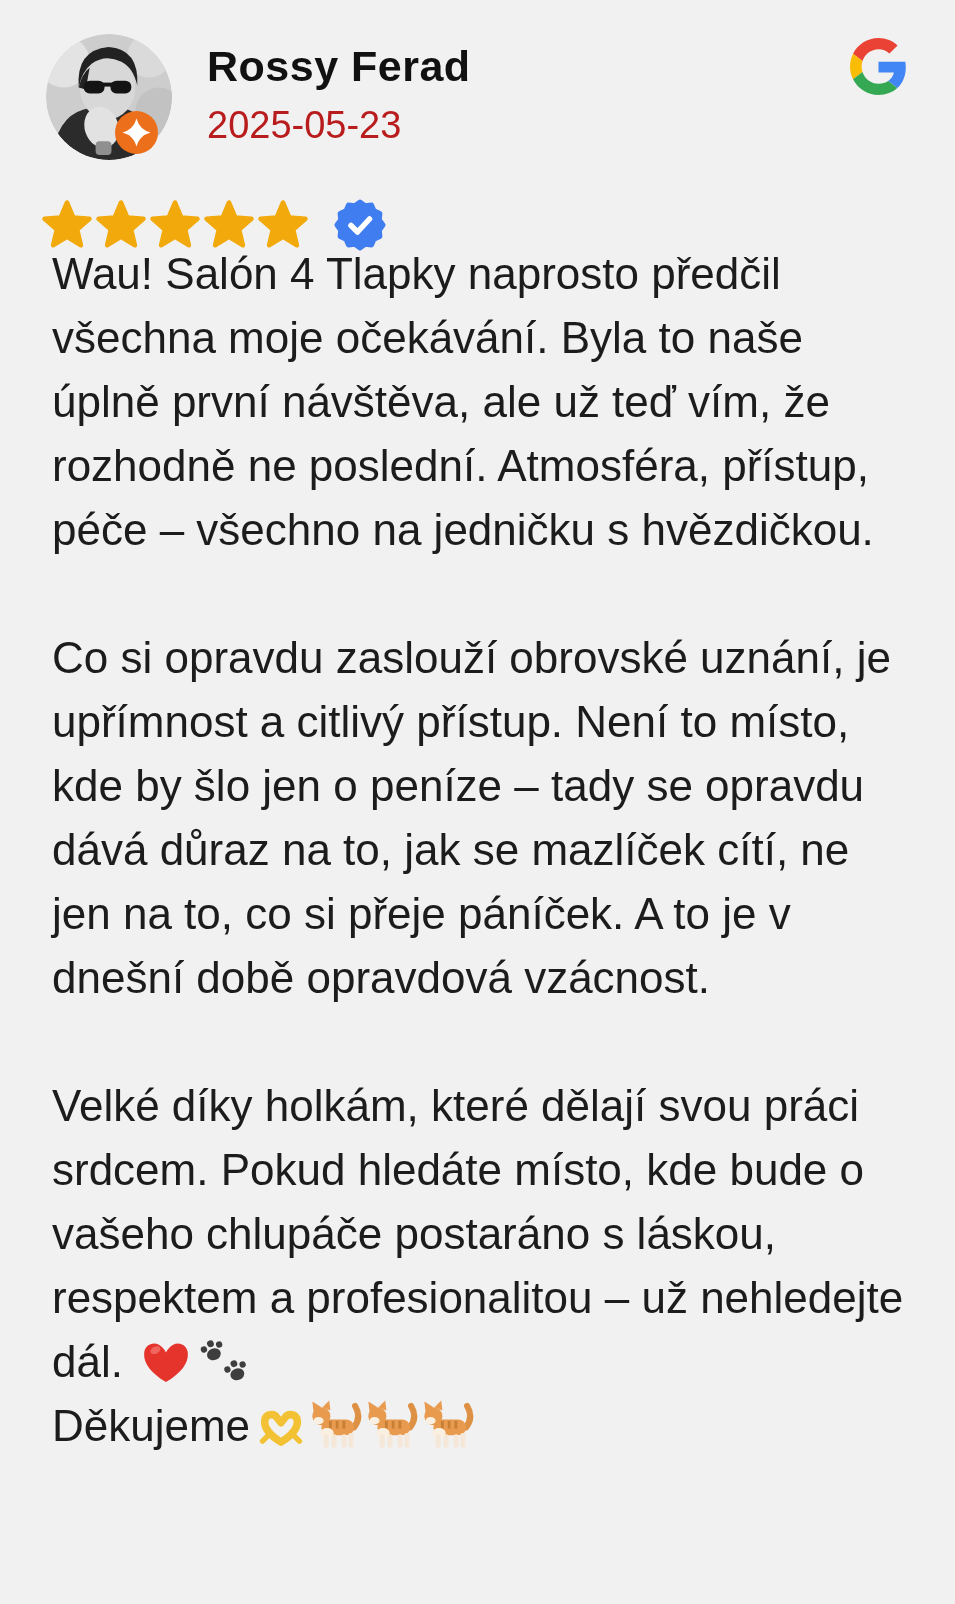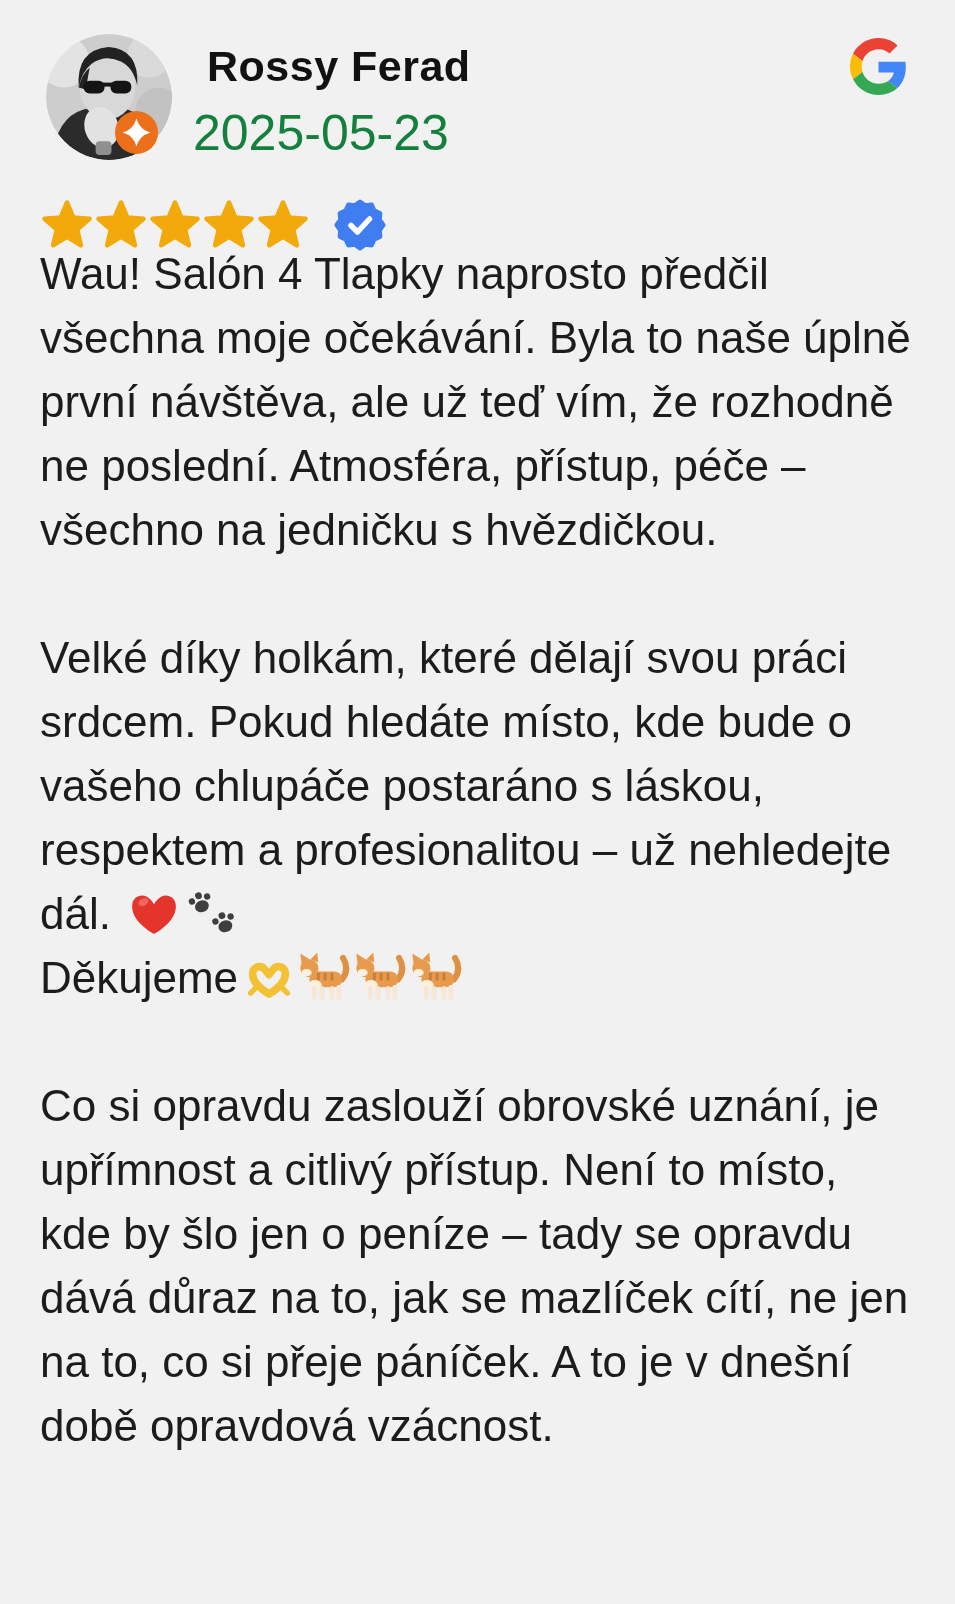--- a/index.html
+++ b/index.html
@@ -44,24 +44,24 @@
     left: 207px;
     top: 42px;
     font-size: 43px;
     font-weight: 700;
     color: #111111;
     letter-spacing: 0.5px;
     white-space: nowrap;
   }
   .review-date {
     position: absolute;
-    left: 193px;
+    left: 207px;
     top: 104px;
-    font-size: 50px;
-    color: #15803d;
+    font-size: 38px;
+    color: #b91c1c;
     white-space: nowrap;
   }
   .google-logo {
     position: absolute;
     left: 850px;
     top: 38px;
     width: 57px;
     height: 57px;
   }
   
@@ -88,21 +88,21 @@
   .review-text {
     position: absolute;
     left: 40px;
     top: 242px;
     width: 878px;
     font-size: 44px;
     line-height: 64px;
     color: #1C1C1C;
   }
   .review-text p {
-    margin: 0 0 64px 0;
+    margin: 0 0 64px 12px;
   }
   .review-text p:last-child { margin-bottom: 0; }
   .emoji {
     display: inline-block;
     vertical-align: -10px;
     margin-left: 5px;
   }
   .emoji svg { display: block; }
   .emoji-cat { margin-left: 2px; }
 </style>
@@ -179,20 +179,21 @@
   </svg>
 </div>
     <svg class="verified-badge" viewBox="0 0 52 52">
       <polygon fill="#3F7DF0" stroke="#3F7DF0" stroke-width="5" stroke-linejoin="round" points="49,26 45.3,31.2 45.9,37.5 40.1,40.1 37.5,45.9 31.2,45.3 26,49 20.8,45.3 14.5,45.9 11.9,40.1 6.1,37.5 6.7,31.2 3,26 6.7,20.8 6.1,14.5 11.9,11.9 14.5,6.1 20.8,6.7 26,3 31.2,6.7 37.5,6.1 40.1,11.9 45.9,14.5 45.3,20.8"></polygon>
       <path d="M17 26.5 L23.5 33 L35.5 20" fill="none" stroke="#FFFFFF" stroke-width="5.5" stroke-linecap="round" stroke-linejoin="round"></path>
     </svg>
   </div>
 
   <div class="review-text">
     <p>Wau! Salón 4 Tlapky naprosto předčil všechna moje očekávání. Byla to naše úplně první návštěva, ale už teď vím, že rozhodně ne poslední. Atmosféra, přístup, péče – všechno na jedničku s hvězdičkou.</p>
+    <p>Co si opravdu zaslouží obrovské uznání, je upřímnost a citlivý přístup. Není to místo, kde by šlo jen o peníze – tady se opravdu dává důraz na to, jak se mazlíček cítí, ne jen na to, co si přeje páníček. A to je v dnešní době opravdová vzácnost.</p>
     <p><span>Velké díky holkám, které dělají svou práci srdcem. Pokud hledáte místo, kde bude o vašeho chlupáče postaráno s láskou, respektem a profesionalitou – už nehledejte dál. </span><span class="emoji"><svg width="52" height="50" viewBox="0 0 44 42">
             <path d="M22 38 C9 30 3 22 3.5 13.5 C4 6.5 11 3.5 16 6.5 C19 8.3 21 11 22 13 C23 11 25 8.3 28 6.5 C33 3.5 40 6.5 40.5 13.5 C41 22 35 30 22 38 Z" fill="#E5342C"></path>
             <ellipse cx="13" cy="11" rx="4.5" ry="3" fill="#F0655E" transform="rotate(-25 13 11)"></ellipse>
           </svg></span><span class="emoji"><svg width="54" height="52" viewBox="0 0 46 44">
             <g fill="#3E3E3E">
               <g transform="translate(13,12) rotate(-18)">
                 <ellipse cx="0" cy="4.5" rx="6" ry="5"></ellipse>
                 <circle cx="-6.8" cy="-2" r="2.7"></circle>
                 <circle cx="0" cy="-5" r="2.9"></circle>
                 <circle cx="6.8" cy="-2" r="2.7"></circle>
@@ -242,16 +243,15 @@
             <circle cx="11" cy="16" r="8" fill="#E89A4E"></circle>
             <path d="M4 12 L3 3 L11 8 Z" fill="#E89A4E"></path>
             <path d="M12 8 L18 2 L19 11 Z" fill="#E89A4E"></path>
             <ellipse cx="8.5" cy="20" rx="4.5" ry="3.2" fill="#FAF0E2"></ellipse>
             <ellipse cx="16" cy="31" rx="6" ry="4.5" fill="#FAF0E2"></ellipse>
             <rect x="13" y="32" width="4.5" height="12" rx="2" fill="#F5E8D8"></rect>
             <rect x="20" y="32" width="4.5" height="12" rx="2" fill="#F5E8D8"></rect>
             <rect x="29" y="32" width="4.5" height="12" rx="2" fill="#F5E8D8"></rect>
             <rect x="35" y="31" width="4.5" height="13" rx="2" fill="#F5E8D8"></rect>
           </svg></span></p>
-    <p>Co si opravdu zaslouží obrovské uznání, je upřímnost a citlivý přístup. Není to místo, kde by šlo jen o peníze – tady se opravdu dává důraz na to, jak se mazlíček cítí, ne jen na to, co si přeje páníček. A to je v dnešní době opravdová vzácnost.</p>
   </div>
 
 </div>
 
 </body></html>

